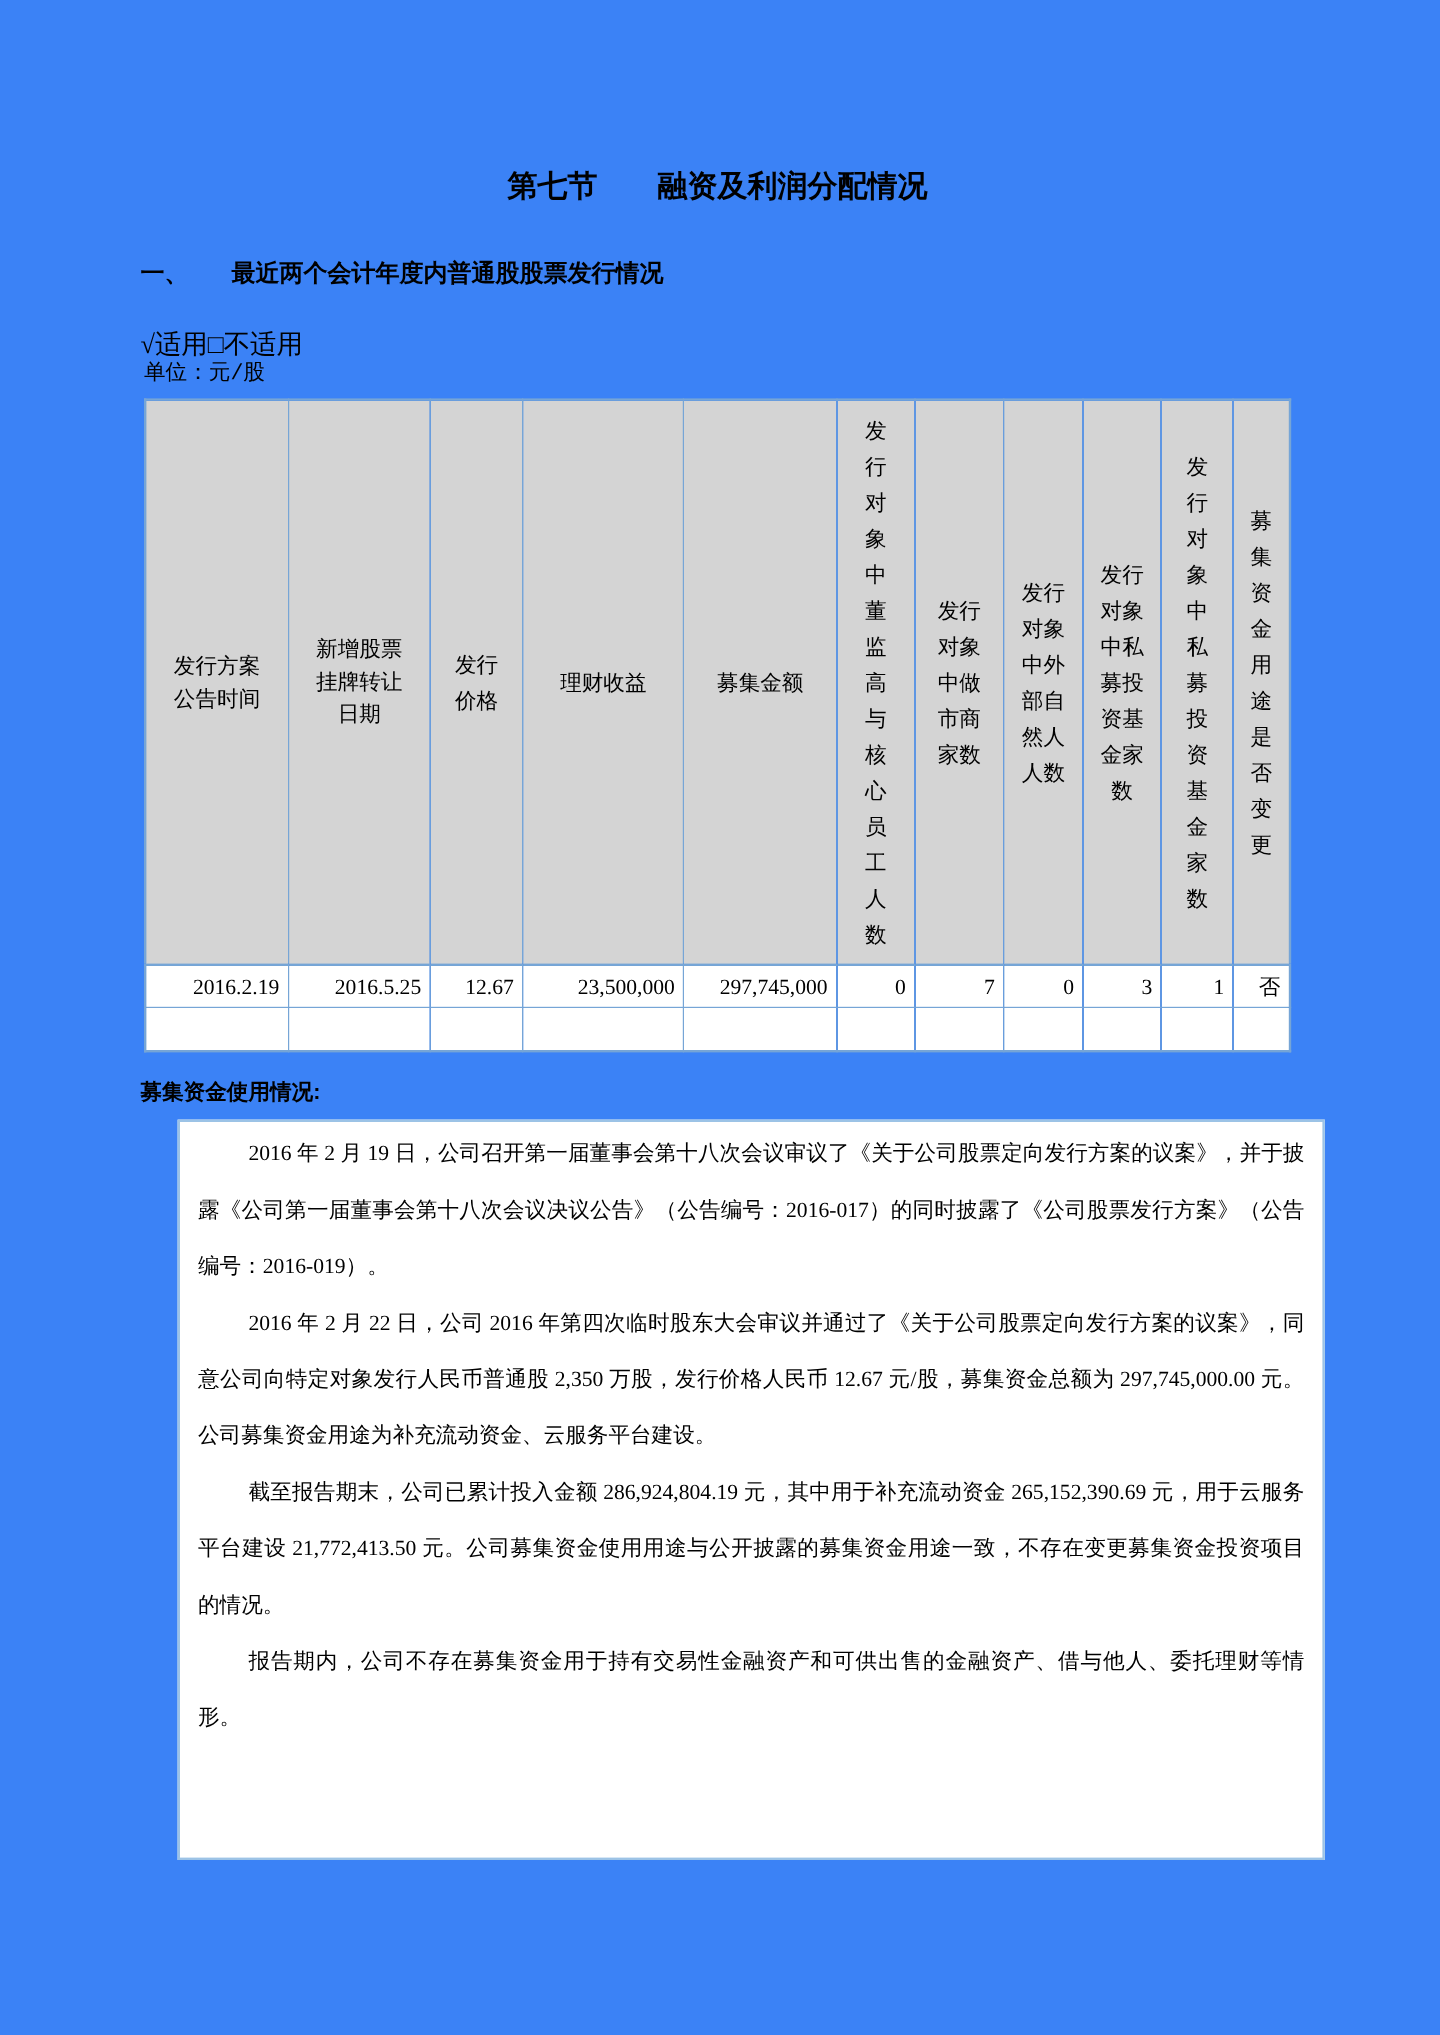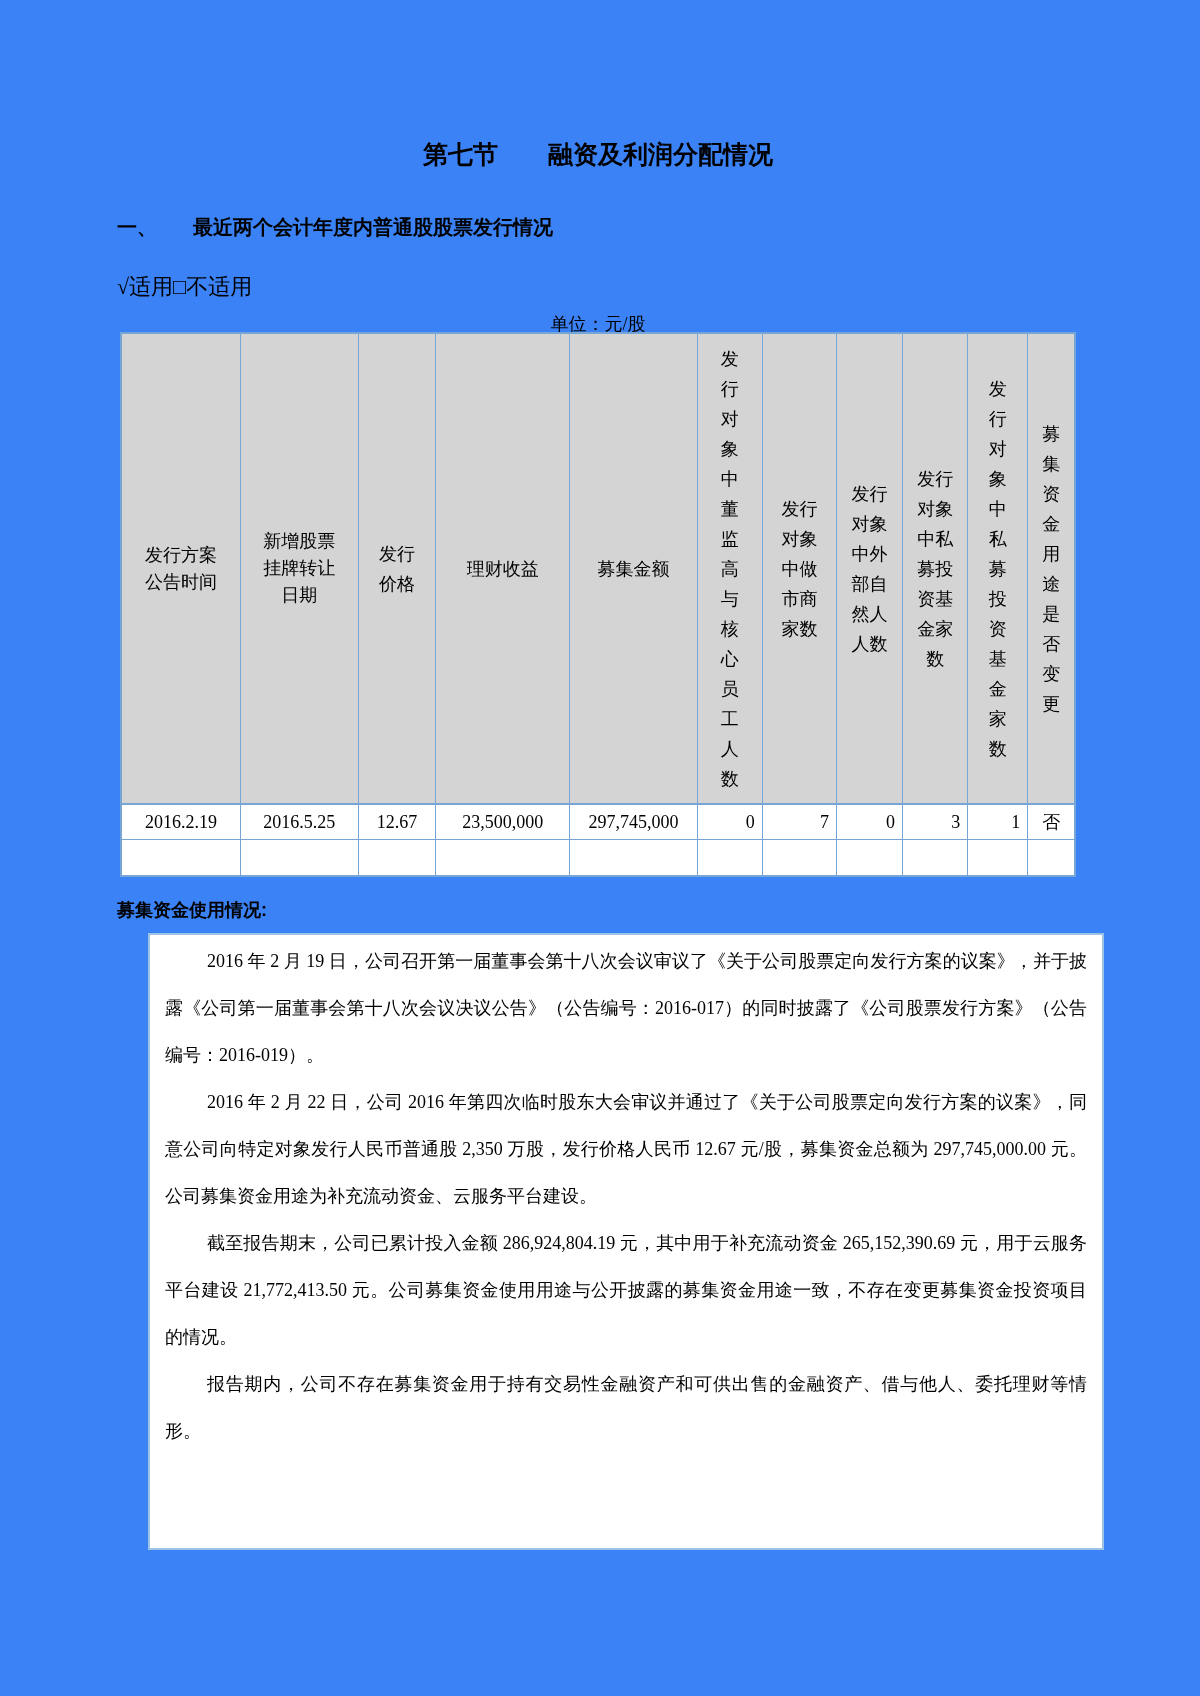--- a/index.html
+++ b/index.html
@@ -20,22 +20,22 @@
   .section-heading{
     position:absolute;left:-3px;top:214px;width:956px;
     font-size:20px;font-weight:bold;
     font-family:"Liberation Sans","DejaVu Sans",sans-serif;
   }
   .section-heading .sec-num{display:inline-block;margin-right:36px;}
   .applicable-line{
     position:absolute;left:-3px;top:272px;font-size:22px;
   }
   .unit-note{
-    position:absolute;left:0;top:312px;width:956px;
-    text-align:center;font-size:18px;
+    position:absolute;left:0;top:298px;width:956px;
+    text-align:left;font-size:18px;font-family:Liberation Mono, monospace;
   }
 
   table.issue-table{
     position:absolute;left:0;top:332px;width:956px;
     border-collapse:collapse;table-layout:fixed;
     font-size:18px;
   }
   table.issue-table th,
   table.issue-table td{
     border:1px solid #76a5d6;
@@ -50,21 +50,21 @@
     border-bottom:2px solid #76a5d6;
     line-height:27px;
   }
   th .sp{display:inline-block;text-align:center;vertical-align:middle;word-break:break-all;}
   th .sp-w4{width:76px;}
   th .sp-w2{width:39px;line-height:30px;}
   th .sp-w1{width:20px;line-height:30px;}
 
   table.issue-table td{height:32px;background:#fff;padding:1px 7px;}
   tr.empty-row td{height:33px;}
-  td.al-c{text-align:center;}
+  td.al-c{text-align:right;}
   td.al-r{text-align:right;}
 
   .usage-heading{
     position:absolute;left:-3px;top:898px;
     font-size:18px;font-weight:bold;
     font-family:"Liberation Sans","DejaVu Sans",sans-serif;
   }
   .usage-box{
     position:absolute;left:0;top:933px;width:956px;height:617px;
     box-sizing:border-box;border:2px solid #9cc3e6;background:#fff;

